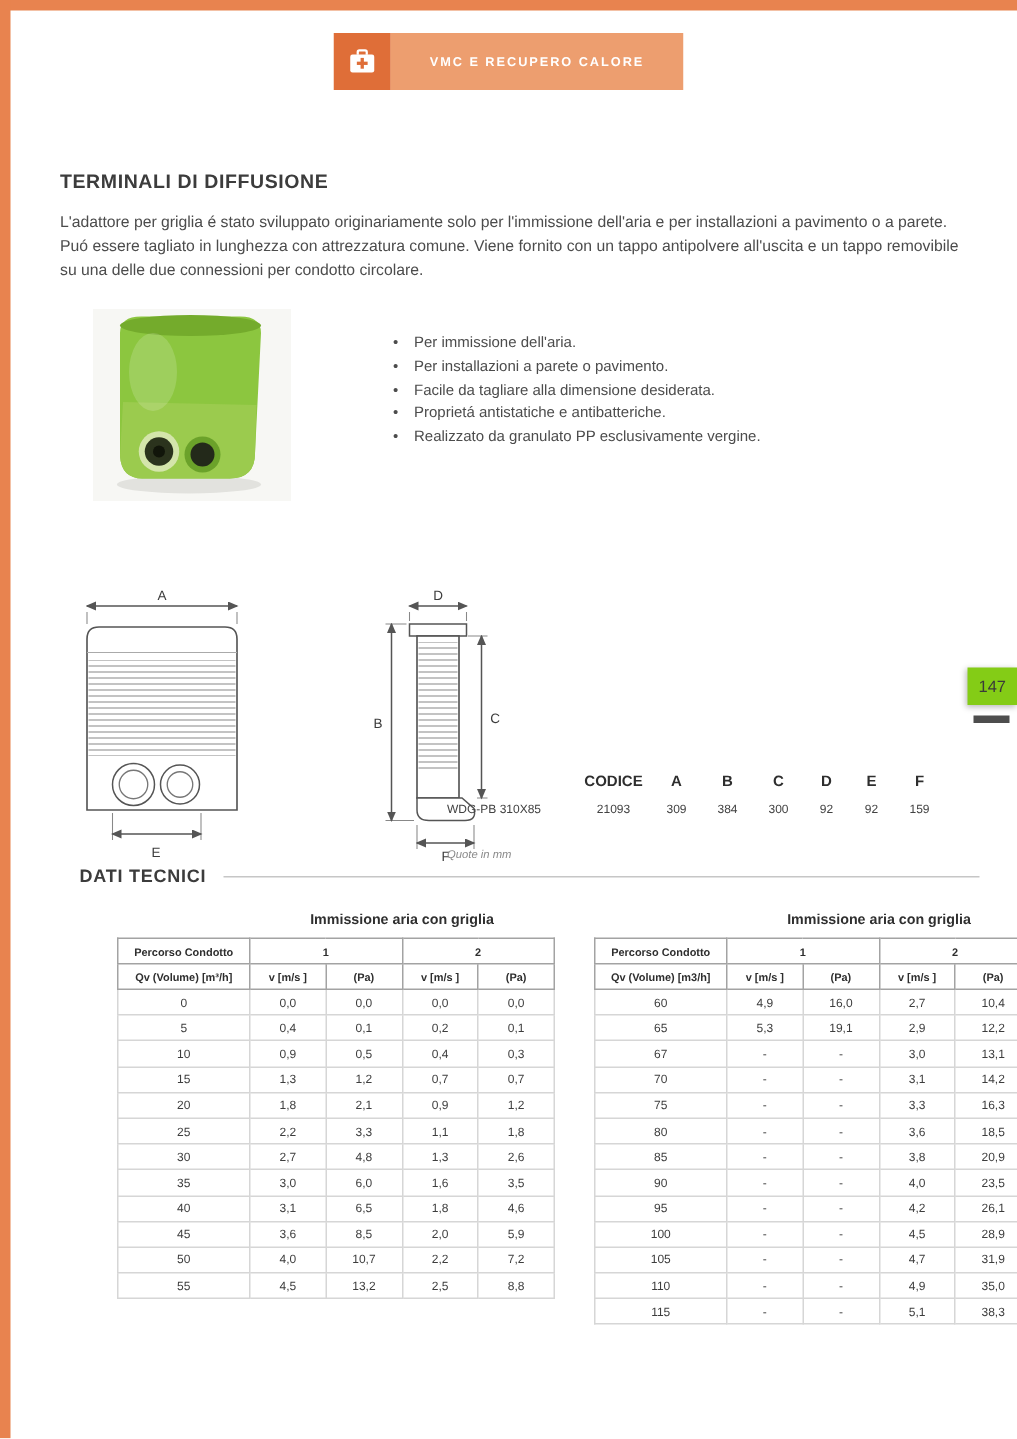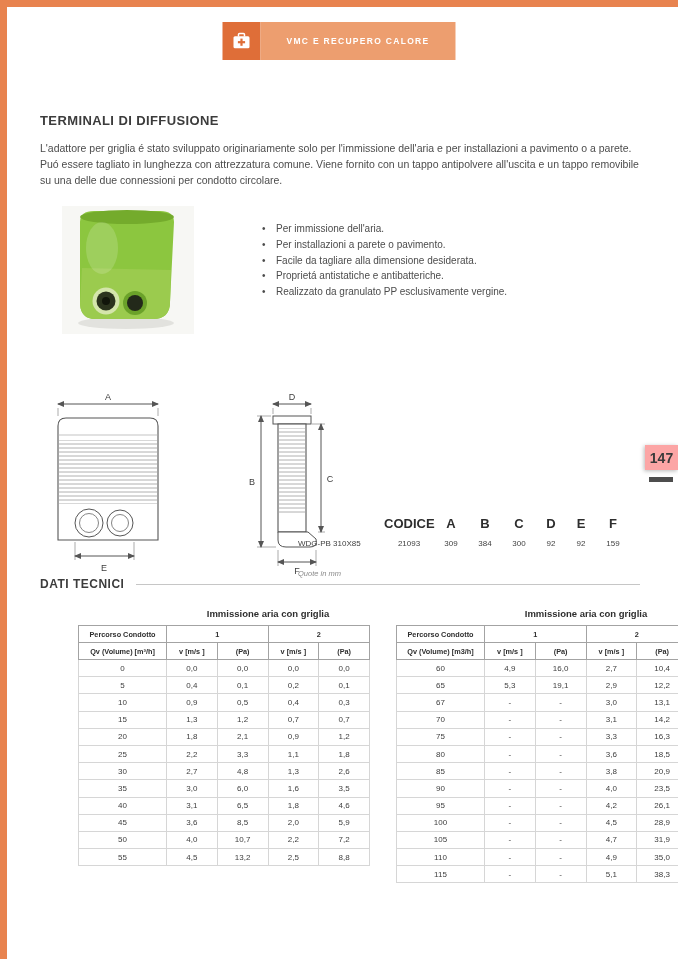--- a/index.html
+++ b/index.html
@@ -14,36 +14,36 @@
   .intro-title{position:absolute;top:113px;left:40px;font-size:13px;font-weight:bold;color:#3c3c3c;letter-spacing:0.4px;}
   .intro-paragraph{position:absolute;top:141px;left:40px;width:604px;font-size:10.5px;line-height:1.5;color:#4c4c4c;}
 
   .photo{position:absolute;top:206px;left:62px;width:132px;height:128px;}
   .bullets{position:absolute;top:221px;left:262px;width:370px;}
   .bullet-row{display:flex;font-size:10px;color:#4c4c4c;line-height:1.58;}
   .bullet-dot{width:14px;flex:0 0 14px;text-align:left;color:#4c4c4c;}
 
   .section-heading{position:absolute;left:40px;width:600px;display:flex;align-items:center;gap:12px;}
   .heading-dimensioni{top:369px;}
-  .heading-dati{top:577px;}
+  .heading-dati{top:577px;margin-left:13px;}
   .heading-text{font-size:12px;font-weight:bold;color:#3c3c3c;letter-spacing:0.5px;white-space:nowrap;}
   .heading-rule{flex:1;height:1px;background:#c6c6c6;}
 
   .drawing{position:absolute;top:390px;left:48px;width:300px;height:185px;}
   .drawing text{font-size:9px;fill:#3c3c3c;font-family:"Liberation Sans",sans-serif;}
 
   .spec-block{position:absolute;top:516px;left:298px;width:336px;}
   .spec-grid{display:grid;grid-template-columns:86px 50px 34px 34px 34px 30px 30px 34px;row-gap:8px;align-items:center;}
-  .spec-h{font-size:13px;font-weight:bold;color:#2e2e2e;text-align:center;}
+  .spec-h{font-size:10px;font-weight:bold;color:#2e2e2e;text-align:center;}
   .spec-v{font-size:8px;color:#424242;text-align:center;}
   .spec-model{text-align:left;}
   .spec-note{margin-top:21px;font-size:7.5px;font-style:italic;color:#8a8a8a;}
 
   .page-tab{position:absolute;right:0;top:445px;width:38px;}
-  .page-tab-box{width:33px;height:25px;margin-left:5px;background:#fca5a5;box-shadow:-1px 1px 4px rgba(0,0,0,0.28);display:flex;align-items:center;justify-content:center;font-size:14px;font-weight:bold;color:#3a3a3a;}
+  .page-tab-box{width:33px;height:25px;margin-left:5px;background:#84cc16;box-shadow:-1px 1px 4px rgba(0,0,0,0.28);display:flex;align-items:center;justify-content:center;font-size:11px;font-weight:normal;color:#3a3a3a;}
   .page-tab-bar{width:24px;height:5px;background:#4d4d4d;margin:7px 0 0 9px;}
 
   .tech-host{position:absolute;top:608px;width:292px;padding-left:38px;}
   .tech-host-left{left:40px;}
   .tech-host-right{left:358px;}
   .tech-title{font-size:9.5px;font-weight:bold;color:#2f2f2f;text-align:center;margin-left:88px;margin-bottom:6px;}
   .tech-table{width:100%;border-collapse:collapse;table-layout:fixed;}
   .tech-table col.first{width:88px;}
   .tech-table th{font-size:7.3px;font-weight:bold;color:#2e2e2e;border:1px solid #a3a3a3;padding:3.5px 2px;text-align:center;}
   .tech-table td{font-size:8px;color:#3d3d3d;border:1px solid #d6d6d6;padding:3.6px 4px;text-align:center;}

